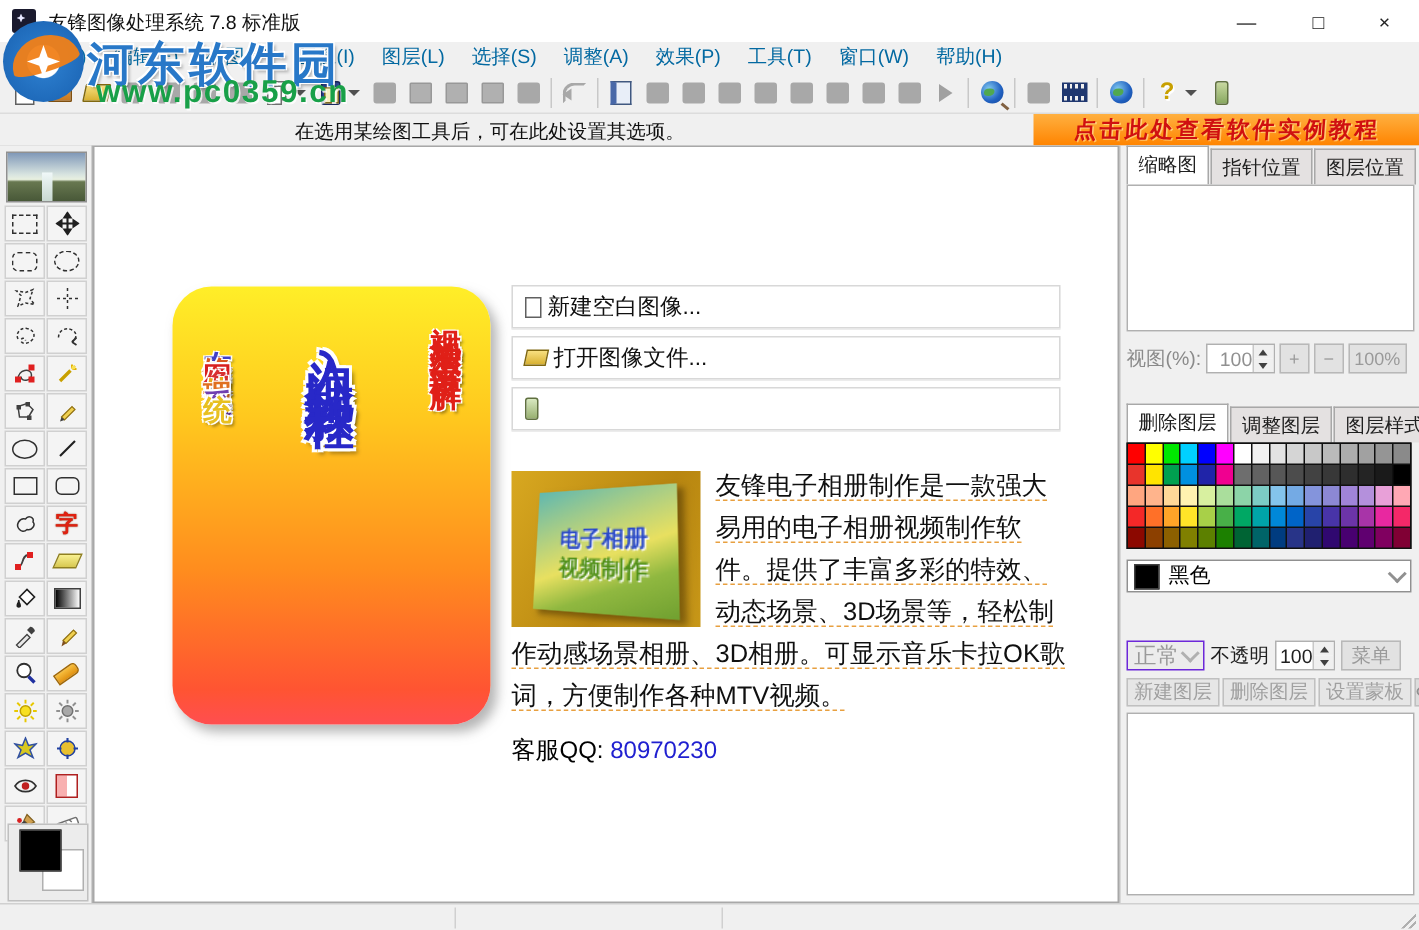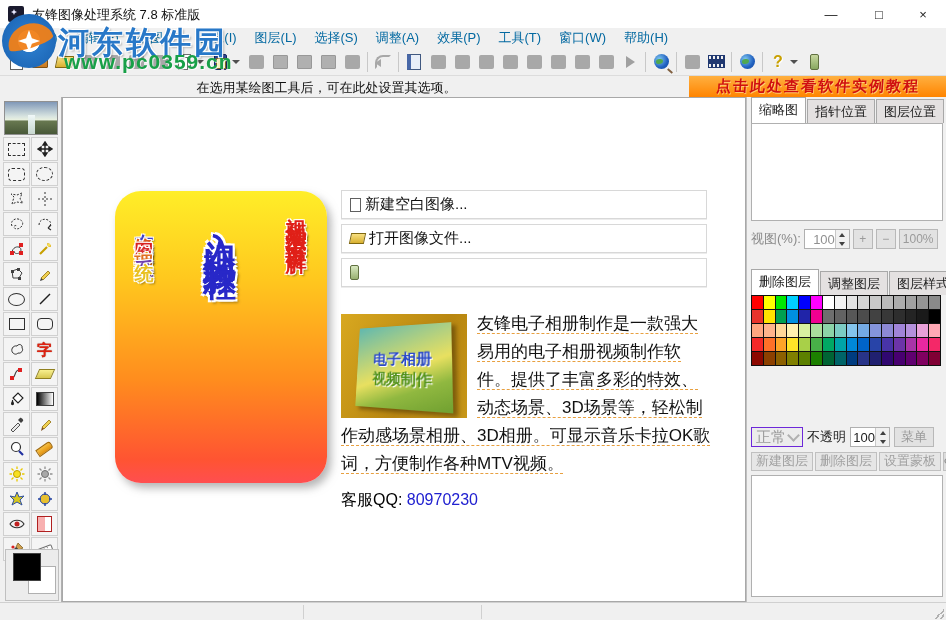--- a/index.html
+++ b/index.html
@@ -627,20 +627,25 @@
       <div class="sw" style="background: rgb(0, 60, 128);"></div>
       <div class="sw" style="background: rgb(40, 52, 136);"></div>
       <div class="sw" style="background: rgb(32, 32, 112);"></div>
       <div class="sw" style="background: rgb(48, 8, 112);"></div>
       <div class="sw" style="background: rgb(72, 0, 112);"></div>
       <div class="sw" style="background: rgb(96, 0, 112);"></div>
       <div class="sw" style="background: rgb(128, 0, 96);"></div>
       <div class="sw" style="background: rgb(128, 0, 52);"></div>
     </div>
 
+  <div class="abs color-select">
+    <span class="cs-swatch" style="background: rgb(0, 0, 0);"></span>
+    <span class="cs-label">黑色</span>
+    <span class="chev"></span>
+  </div>
 
 
   <div class="abs blend-row">
     <span class="blend-dd">
       <span>正常</span>
       <span class="chev"></span>
     </span>
     <span class="op-label">不透明</span>
     <span class="spinbox">
       <span class="spin-val" style="color:#202020;width:24px;">100</span>

